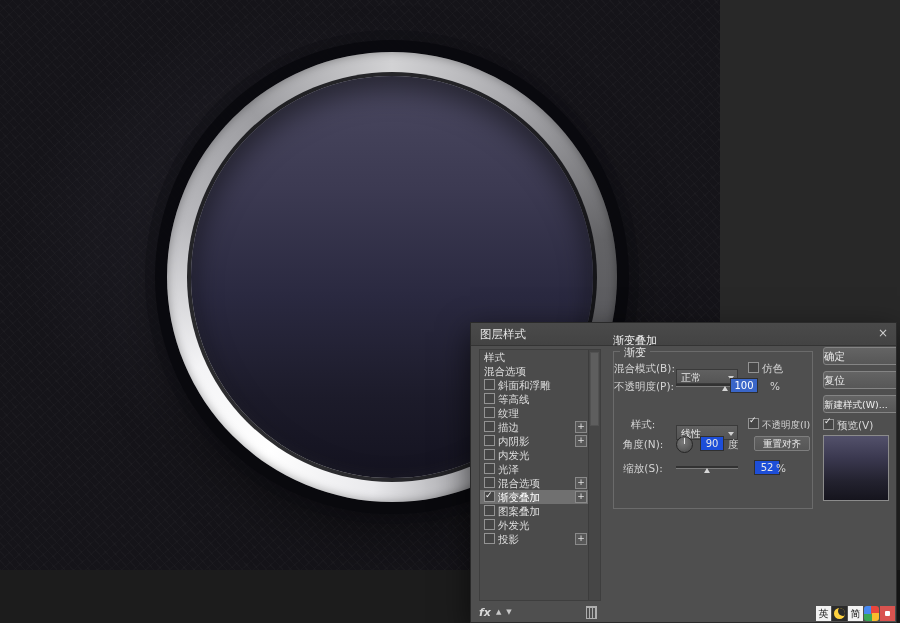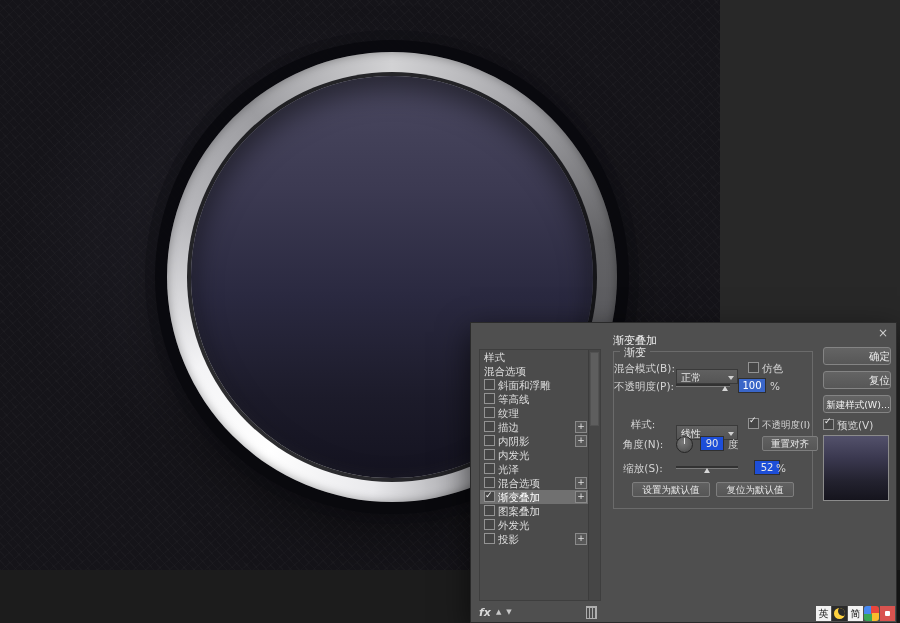--- a/index.html
+++ b/index.html
@@ -84,22 +84,22 @@
   .val{position:absolute;top:0;height:13px;line-height:13px;border:1px solid #2f2f2f;background:#1d4ed8;
     font-size:10px;text-align:center;color:#e8e8e8;}
   .val.sel{background:#3a66c8;color:#fff;}
   .unit{position:absolute;top:2px;color:#d4d4d4;}
   .dial{position:absolute;left:62px;top:0;width:15px;height:15px;border-radius:50%;
     background:radial-gradient(circle at 40% 35%,#7a7a7a,#474747);border:1px solid #262626;}
   .needle{position:absolute;left:7px;top:1px;width:1px;height:6px;background:#e6e6e6;}
   .btn-sm{position:absolute;top:0;height:15px;line-height:14px;background:linear-gradient(#616161,#565656);
     border:1px solid #7e7e7e;border-radius:2px;font-size:9.5px;text-align:center;color:#e8e8e8;box-sizing:border-box;}
   
-  .btn{position:absolute;left:352px;width:68px;height:18px;line-height:17px;background:linear-gradient(#646464,#575757);
-    border:1px solid #848484;border-radius:3px;color:#eee;font-size:10.5px;text-align:right;box-sizing:border-box;}
+  .btn{position:absolute;left:352px;width:76px;height:18px;line-height:17px;background:linear-gradient(#646464,#575757);
+    border:1px solid #848484;border-radius:3px;color:#eee;font-size:10.5px;text-align:left;box-sizing:border-box;}
   .btn.ok{top:24px}.btn.reset{top:48px}.btn.newstyle{top:72px;font-size:9.5px;}
   .pv{position:absolute;left:352px;top:96px;font-size:10.5px;color:#d8d8d8;white-space:nowrap;}
   .swatch{position:absolute;left:352px;top:112px;width:66px;height:66px;border:1px solid #8c8c8c;box-sizing:border-box;
     background:linear-gradient(180deg,#53516b 0%,#3a384f 35%,#23222f 70%,#15141d 100%);}
   
   .lang{position:absolute;left:816px;top:605px;height:17px;display:flex;gap:1px;align-items:center;}
   .chipw{width:15px;height:15px;background:#f2f2f2;color:#111;font-size:10px;text-align:center;line-height:15px;}
   .chipd{width:15px;height:15px;background:#2b2b2b;position:relative;}
   .moon{position:absolute;left:2px;top:2px;width:11px;height:11px;border-radius:50%;background:#ffd23f;overflow:hidden;}
   .moon::after{content:"";position:absolute;left:4px;top:-2px;width:10px;height:10px;border-radius:50%;background:#2b2b2b;}
@@ -112,20 +112,21 @@
 <body>
 
 <div class="canvas">
   <div class="metal-ring">
     <div class="knob-face"></div>
   </div>
 </div>
 <div class="bottom-strip"></div>
 
 <div class="dialog">
+  <div class="dlg-title">图层样式</div>
   <div class="dlg-close">×</div>
 
   <div class="styles-col">
     <div class="slist">
       <div class="srow"><span>样式</span></div>
       <div class="srow"><span>混合选项</span></div>
 
       <div class="srow">
         <span class="cbx"><span class="mark"></span></span><span class="lab">斜面和浮雕</span>
       </div>
@@ -188,21 +189,21 @@
       <span class="chk" style="left:134px;">
         <span class="cbx"><span class="mark"></span></span><span>仿色</span>
       </span>
     </div>
 
     <div class="row r2">
       <span class="lbl">不透明度(P):</span>
       <span class="track" style="left:62px;width:54px;">
         <span class="tri" style="left:46px;"></span>
       </span>
-      <span class="val sel" style="left:124px;width:26px;">100</span>
+      <span class="val sel" style="left:116px;width:26px;">100</span>
       <span class="unit" style="left:156px;">%</span>
     </div>
 
 
     <div class="row r4">
       <span class="lbl">样式:</span>
       <span class="dd" style="left:62px;width:62px;">
         <span class="txt">线性</span>
         <span class="arr"></span>
       </span>
@@ -211,36 +212,32 @@
       </span>
     </div>
 
     <div class="row r5">
       <span class="lbl">角度(N):</span>
       <span class="dial">
           <span class="needle"></span>
         </span>
       <span class="val" style="left:86px;width:22px;">90</span>
       <span class="unit" style="left:114px;">度</span>
-      <span class="btn-sm" style="left:148px;width:56px;">重置对齐</span>
+      <span class="btn-sm" style="left:140px;width:56px;">重置对齐</span>
     </div>
 
     <div class="row r6">
       <span class="lbl">缩放(S):</span>
       <span class="track" style="left:62px;width:62px;">
         <span class="tri" style="left:28px;"></span>
       </span>
       <span class="val" style="left:140px;width:24px;">52</span>
       <span class="unit" style="left:162px;">%</span>
     </div>
 
-    <div class="row r7">
-      <span class="btn-sm" style="left:18px;width:78px;font-size:9.5px;">设置为默认值</span>
-      <span class="btn-sm" style="left:102px;width:78px;font-size:9.5px;">复位为默认值</span>
-    </div>
   </div>
 
   <div class="btn ok">确定</div>
   <div class="btn reset">复位</div>
   <div class="btn newstyle">新建样式(W)...</div>
   <div class="pv">
     <span class="cbx"><span class="mark">✓</span></span><span>预览(V)</span>
   </div>
   <div class="swatch"></div>
 </div>

